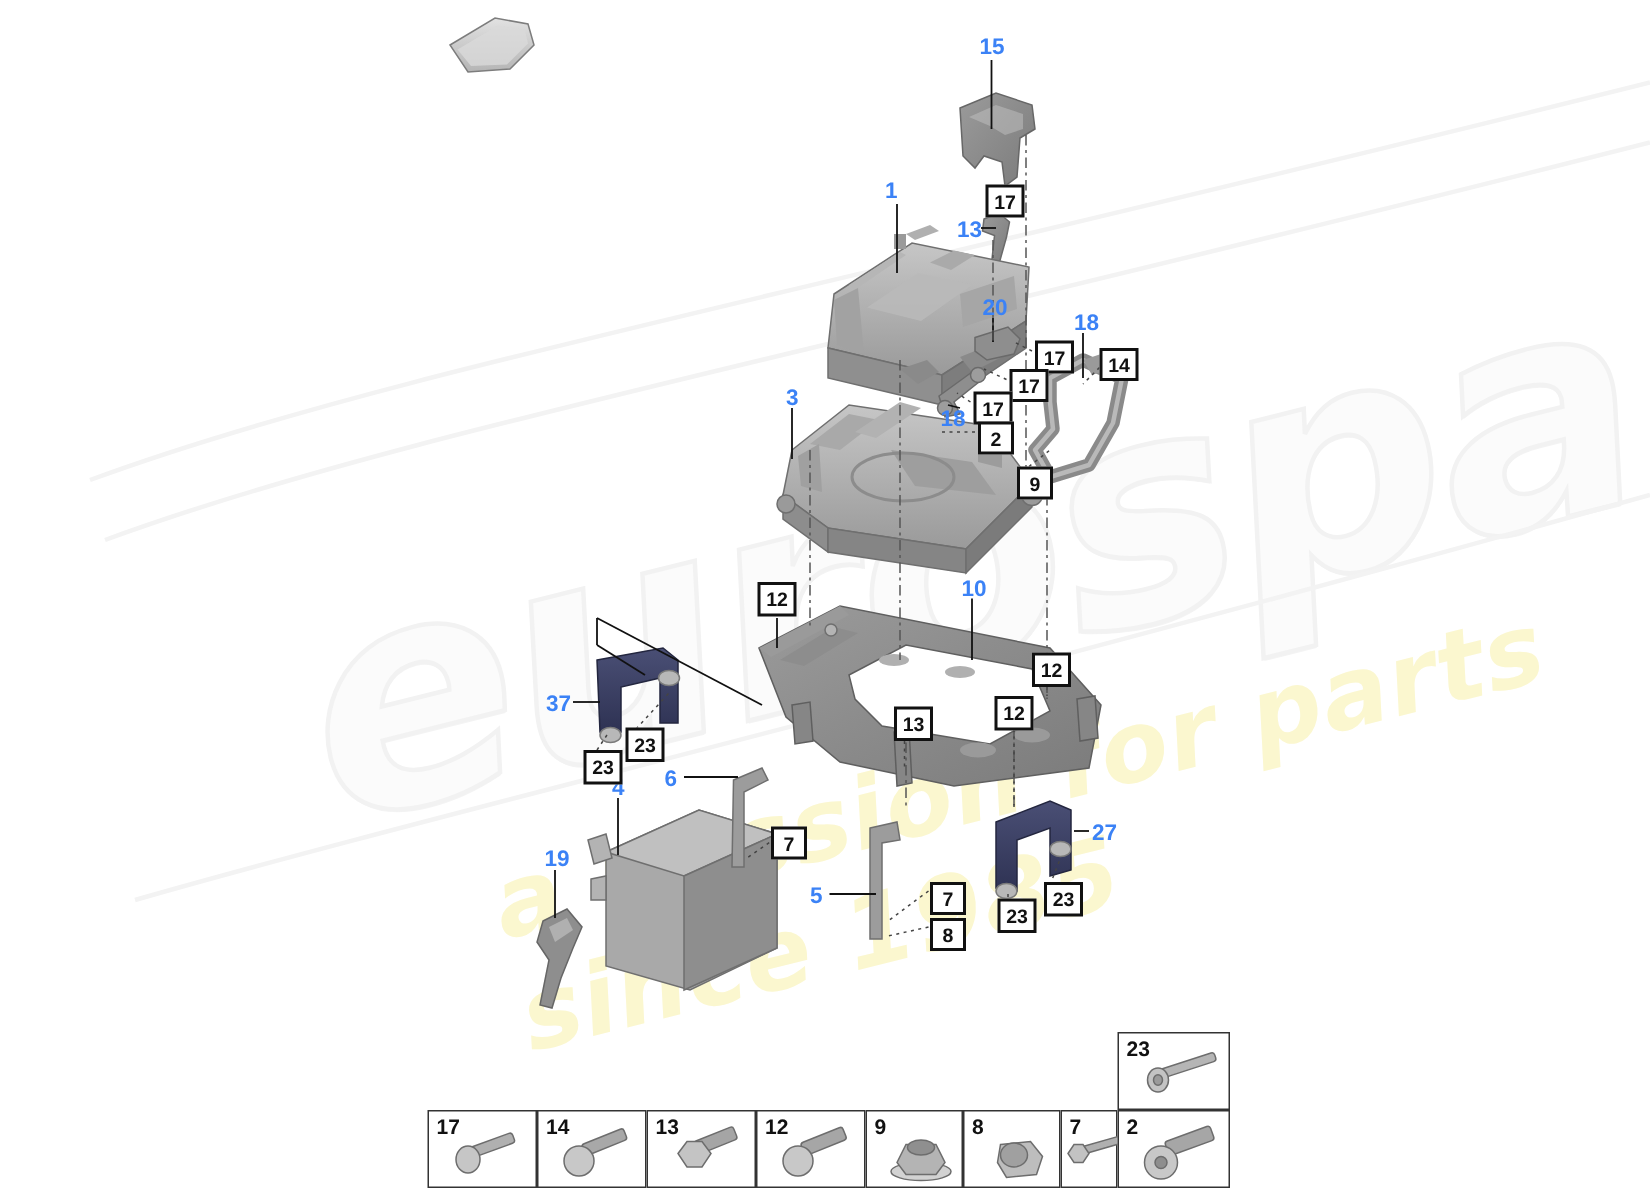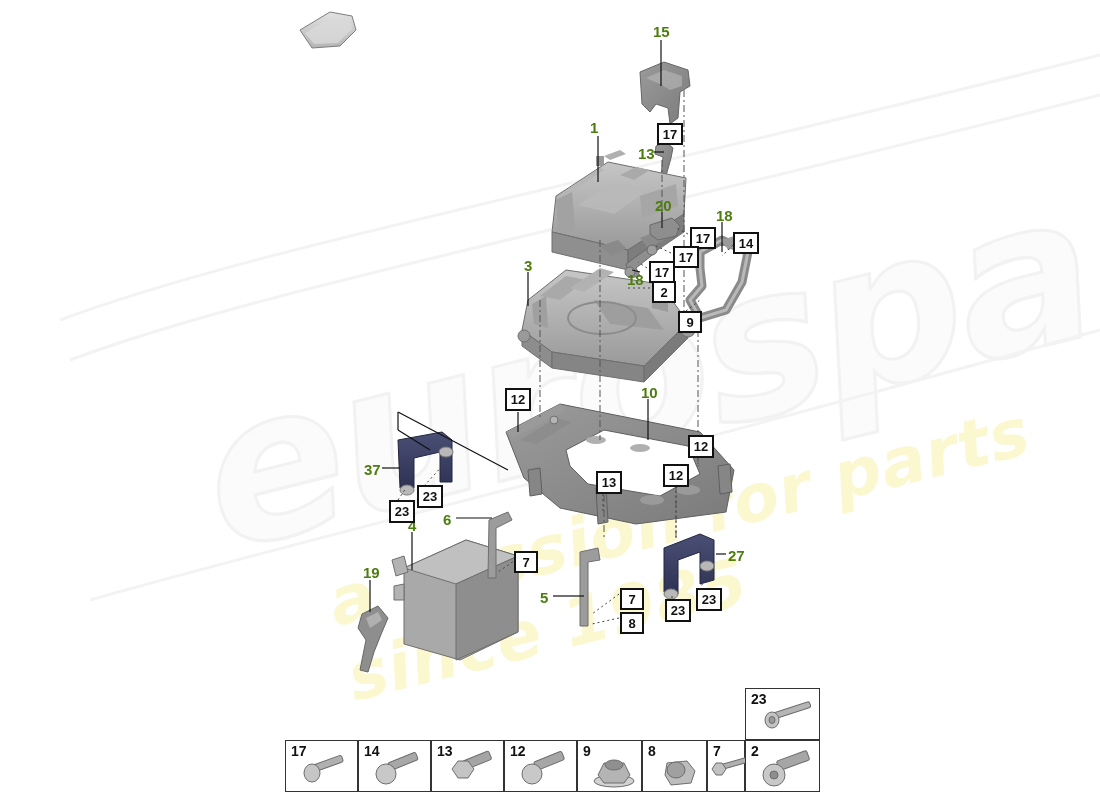--- a/index.html
+++ b/index.html
@@ -14,21 +14,21 @@
   .wm-word{position:absolute;font-family:"DejaVu Sans",sans-serif;
            font-weight:700;font-style:italic;font-size:205px;
            letter-spacing:-4px;color:#fbfbfb;
            -webkit-text-stroke:3px #f2f2f2;
            text-shadow:0 2px 0 #f4f4f4;}
   .wm-sub{position:absolute;font-family:"DejaVu Sans",sans-serif;
           font-weight:700;font-style:italic;font-size:66px;
           color:#fbf7cf;letter-spacing:1px;}
 
   
-  .lbl{position:absolute;font-weight:700;font-size:15px;color:#4d7c0f;
+  .lbl{position:absolute;font-weight:700;font-size:15px;color:#3b82f6;
        font-family:"Liberation Sans",sans-serif;line-height:1;}
   .boxlbl{position:absolute;border:2px solid #111;background:#fff;
           font-weight:700;font-size:13px;color:#111;
           display:flex;align-items:center;justify-content:center;
           font-family:"Liberation Sans",sans-serif;}
 
   
   #legend{position:absolute;}
   .lcell{position:absolute;border:1px solid #333;background:#fff;
          box-sizing:border-box;}

